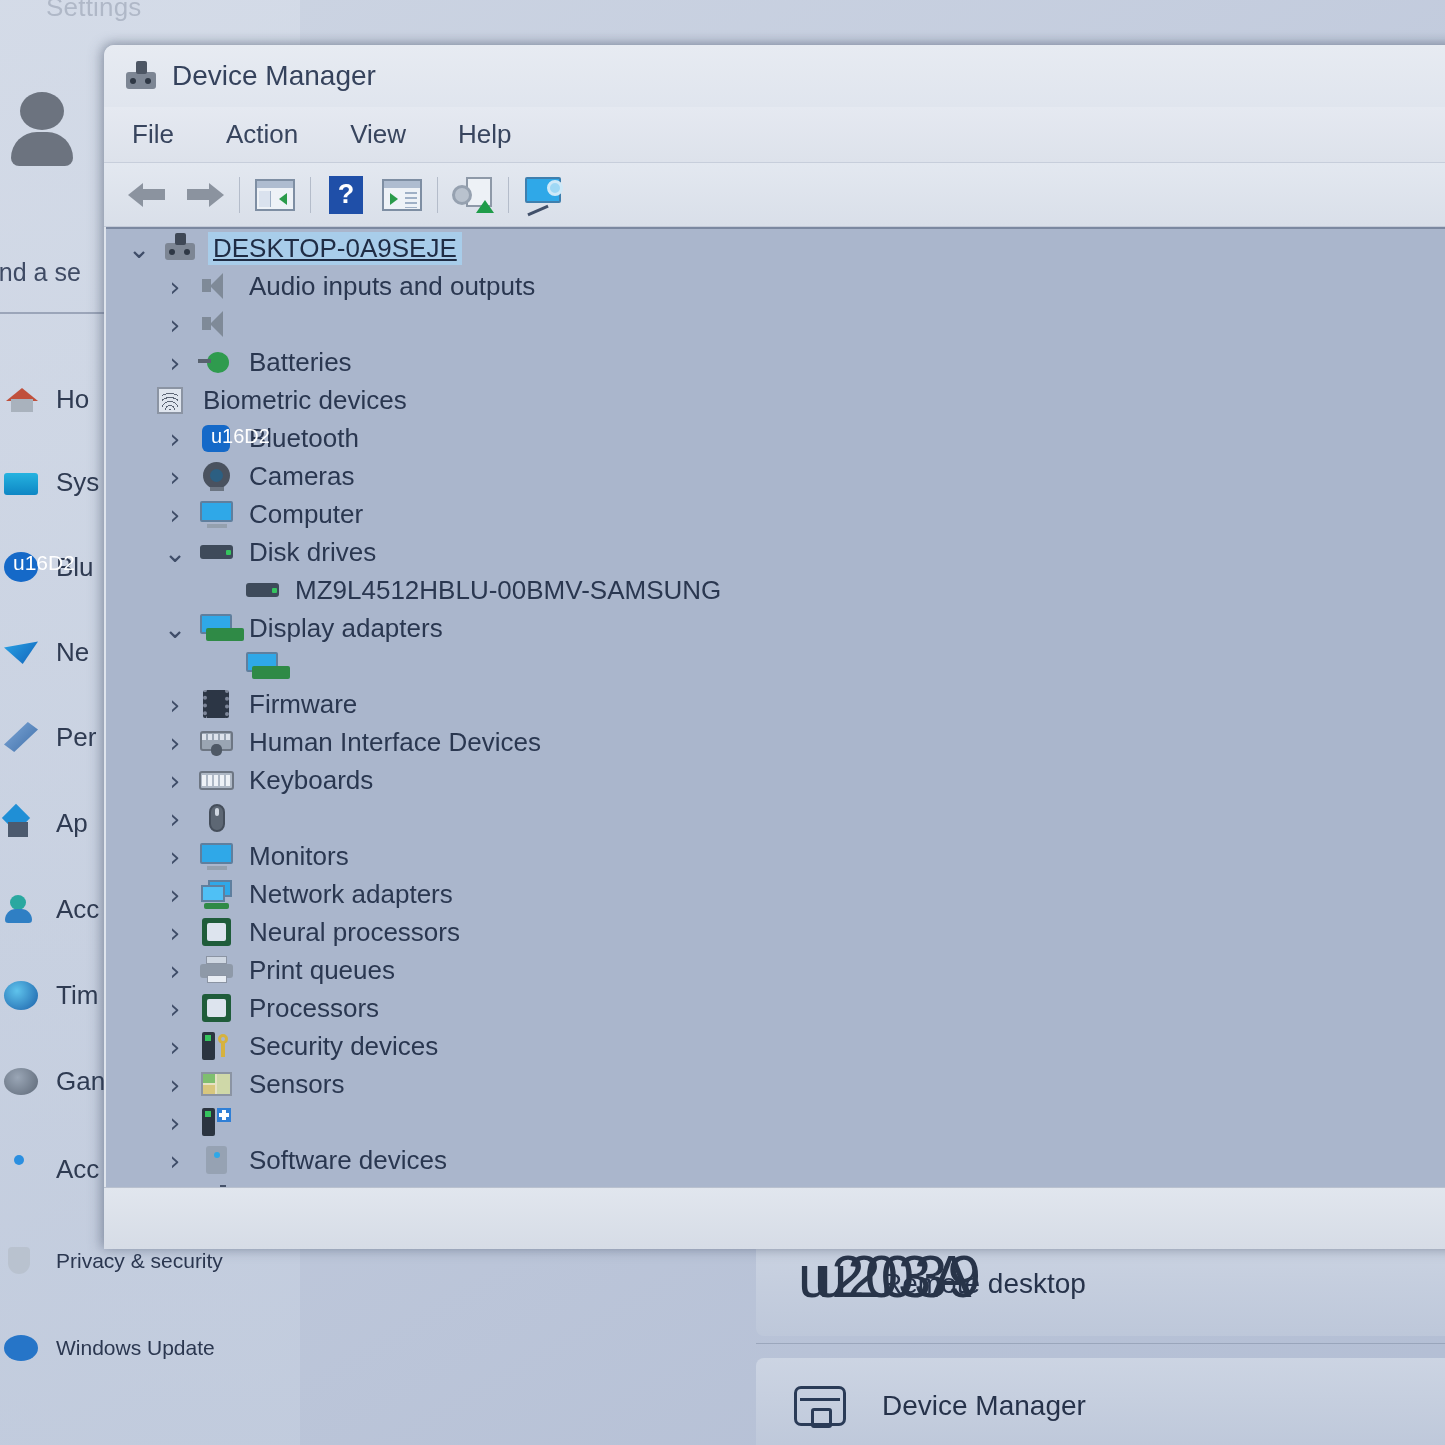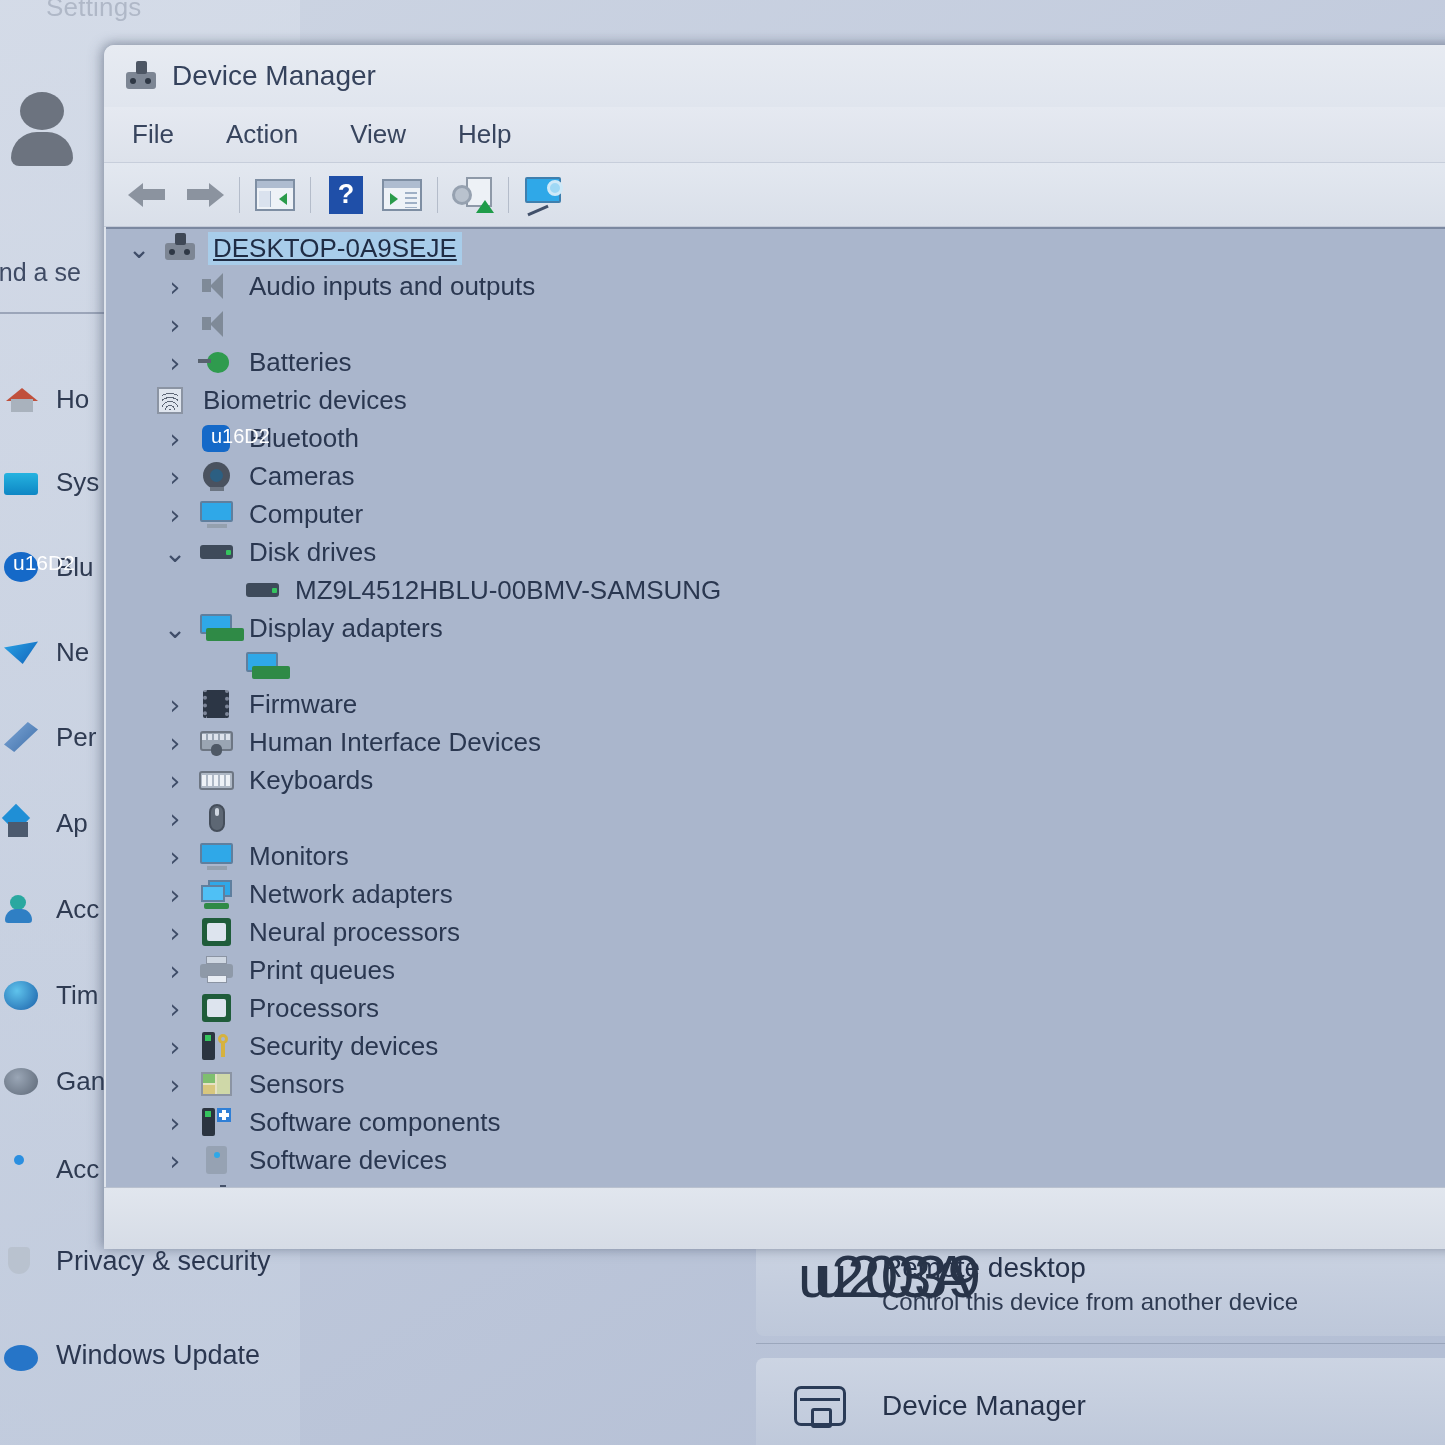--- a/index.html
+++ b/index.html
@@ -88,23 +88,23 @@
   .ic-priv::before { content:""; position:absolute; left:4px; top:1px; width:22px; height:27px; background:#b9c2cf; border-radius:4px 4px 11px 11px; }
   .ic-upd { background:#2675c8; border-radius:50%; width:26px; height:26px; }
 
   
   #privacy-row {
     position: absolute; left: 0; top: 1238px; width: 420px; height: 46px;
     display: flex; align-items: center; gap: 18px; padding-left: 4px;
   }
   #update-row {
     position: absolute; left: 0; top: 1325px; width: 420px; height: 46px;
-    display: flex; align-items: flex-end; gap: 18px; padding-left: 4px;
-  }
-  #privacy-row .nav-label, #update-row .nav-label { font-size: 27px; color:#2b3750; }
+    display: flex; align-items: center; gap: 18px; padding-left: 4px;
+  }
+  #privacy-row .nav-label, #update-row .nav-label { font-size: 21px; color:#2b3750; }
 
   
   #settings-content {
     position: absolute; left: 756px; top: 1180px; width: 725px; height: 265px;
   }
   .card {
     position: absolute; left: 0; width: 725px;
     background: linear-gradient(180deg, rgba(206,214,228,.92), rgba(190,200,218,.92));
     border-radius: 8px;
     display: flex; align-items: center; gap: 36px;
@@ -394,21 +394,20 @@
   <div id="update-row">
     <span class="nav-ico ic-upd"></span>
     <span class="nav-label">Windows Update</span>
   </div>
 
   <div id="settings-content">
     <div class="card" id="card-remote">
       <span class="card-ico ic-remote"></span>
       <span class="card-text">
         <span class="card-title">Remote desktop</span>
-        <span class="card-sub">Control this device from another device</span>
       </span>
     </div>
     <div id="card-divider"></div>
     <div class="card" id="card-devmgr">
       <span class="card-ico ic-devmgr"></span>
       <span class="card-text">
         <span class="card-title">Device Manager</span>
       </span>
     </div>
   </div>
@@ -687,21 +686,20 @@
       <span class="tree-label">Sensors</span>
     </div>
 
     <div class="tree-row indent-2">
       <span class="chev">›</span>
       <span class="tree-ico ti-swc">
           <span class="dev"></span>
           <span class="led"></span>
           <span class="plus"></span>
         </span>
-      <span class="tree-label">Software components</span>
     </div>
 
     <div class="tree-row indent-2">
       <span class="chev">›</span>
       <span class="tree-ico ti-swd">
           <span class="dev"></span>
           <span class="dot"></span>
         </span>
       <span class="tree-label">Software devices</span>
     </div>

